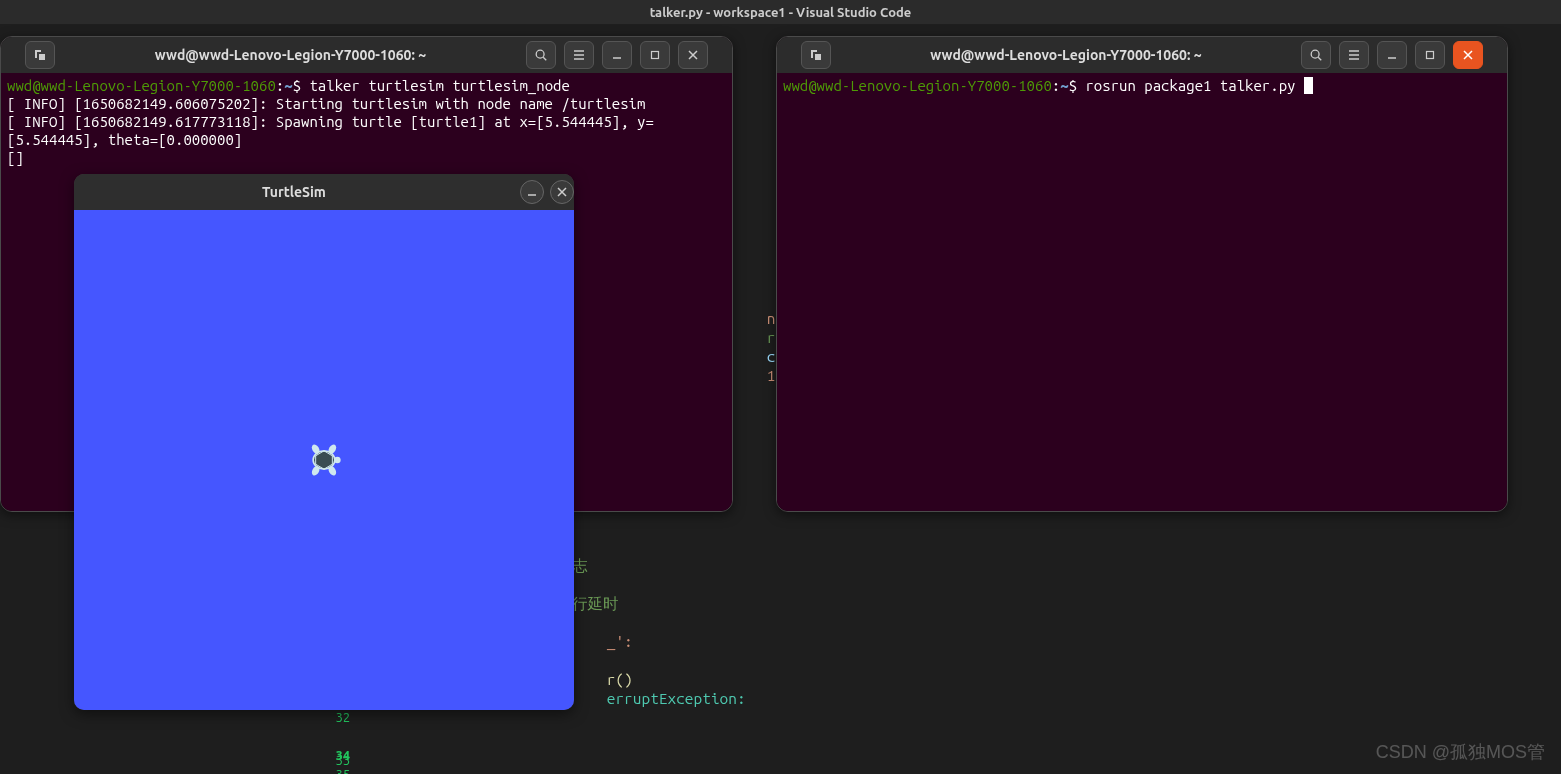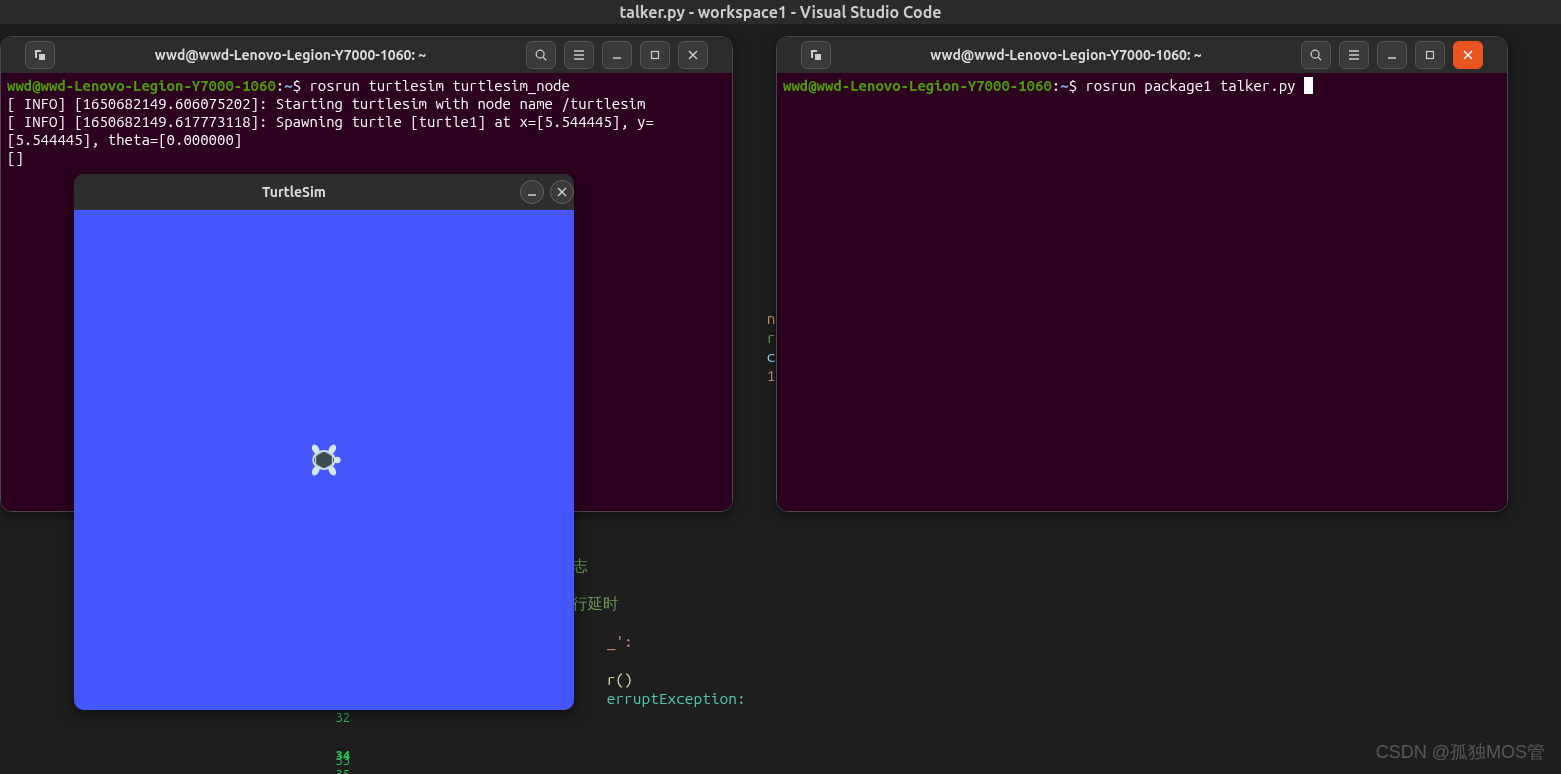--- a/index.html
+++ b/index.html
@@ -9,21 +9,21 @@
     font-family:'Ubuntu Mono','DejaVu Sans Mono',monospace;
     font-size:15px;
     color:#d4d4d4;
     overflow:hidden;
     position:relative;
   }
   
   .vscode-titlebar{
     position:absolute; top:0; left:0; right:0; height:24px;
     background:#2b2b2b;
-    color:#ccc; font-family:'Ubuntu',sans-serif; font-size:16px;
+    color:#ccc; font-family:'Ubuntu',sans-serif; font-size:13px;
     text-align:center; line-height:24px; font-weight:bold;
   }
   
   .window{
     position:absolute;
     background:#15040e;
     border-radius:12px;
     border:1px solid #4a4a4a;
     box-shadow:0 3px 12px rgba(0,0,0,.5);
     display:flex; flex-direction:column;
@@ -43,21 +43,21 @@
   }
   .tb-btn.orange{background:#e95420;border-color:#e95420;}
   .tb-title{flex:1; text-align:center; font-weight:bold;}
   .tb-right{display:flex; gap:8px; align-items:center;}
   .term-body{
     flex:1; padding:4px 6px;
     font-family:'Ubuntu Mono',monospace; font-size:15px;
     line-height:18px; white-space:pre-wrap; color:#fff;
     background:#2c001e;
   }
-  .prompt-green{color:#4e9a06; font-weight:bold;text-align:right;}
+  .prompt-green{color:#4e9a06; font-weight:normal;text-align:right;}
   .colon-white{color:#fff;}
   .tilde-blue{color:#729fcf; font-weight:bold;}
   .dollar{color:#fff;}
   .cursor{
     display:inline-block; width:9px; height:17px;
     background:#fff; vertical-align:text-bottom;
   }
 
   
   #term-left{ top:36px; left:0; width:733px; height:476px; }
@@ -186,21 +186,21 @@
             <rect x="2.5" y="2.5" width="7" height="7" fill="none" stroke="#ccc" stroke-width="1.2"></rect>
           </svg>
       </div>
       <div class="tb-btn">
         <svg width="12" height="12" viewBox="0 0 12 12">
             <path d="M2 2l8 8M10 2l-8 8" stroke="#ccc" stroke-width="1.5"></path>
           </svg>
       </div>
     </div>
   </div>
-  <div class="term-body"><span class="prompt-green">wwd@wwd-Lenovo-Legion-Y7000-1060</span><span class="colon-white">:</span><span class="tilde-blue">~</span><span class="dollar">$ </span><span>rosrun turtlesim turtlesim_node</span>
+  <div class="term-body"><span class="prompt-green">wwd@wwd-Lenovo-Legion-Y7000-1060</span><span class="colon-white">:</span><span class="tilde-blue">~</span><span class="dollar">$ </span><span>talker turtlesim turtlesim_node</span>
 <span>[ INFO] [1650682149.606075202]: Starting turtlesim with node name /turtlesim</span>
 <span>[ INFO] [1650682149.617773118]: Spawning turtle [turtle1] at x=[5.544445], y=[5.544445], theta=[0.000000]</span>
 <span>[]</span></div>
 </div>
 
 <div class="window" id="term-right">
   <div class="titlebar">
     <div class="tb-btn">
       <svg width="14" height="14" viewBox="0 0 14 14">
           <path d="M2 2h6v2H4v6H2z M6 6h6v6H6z" fill="#ccc"></path>

